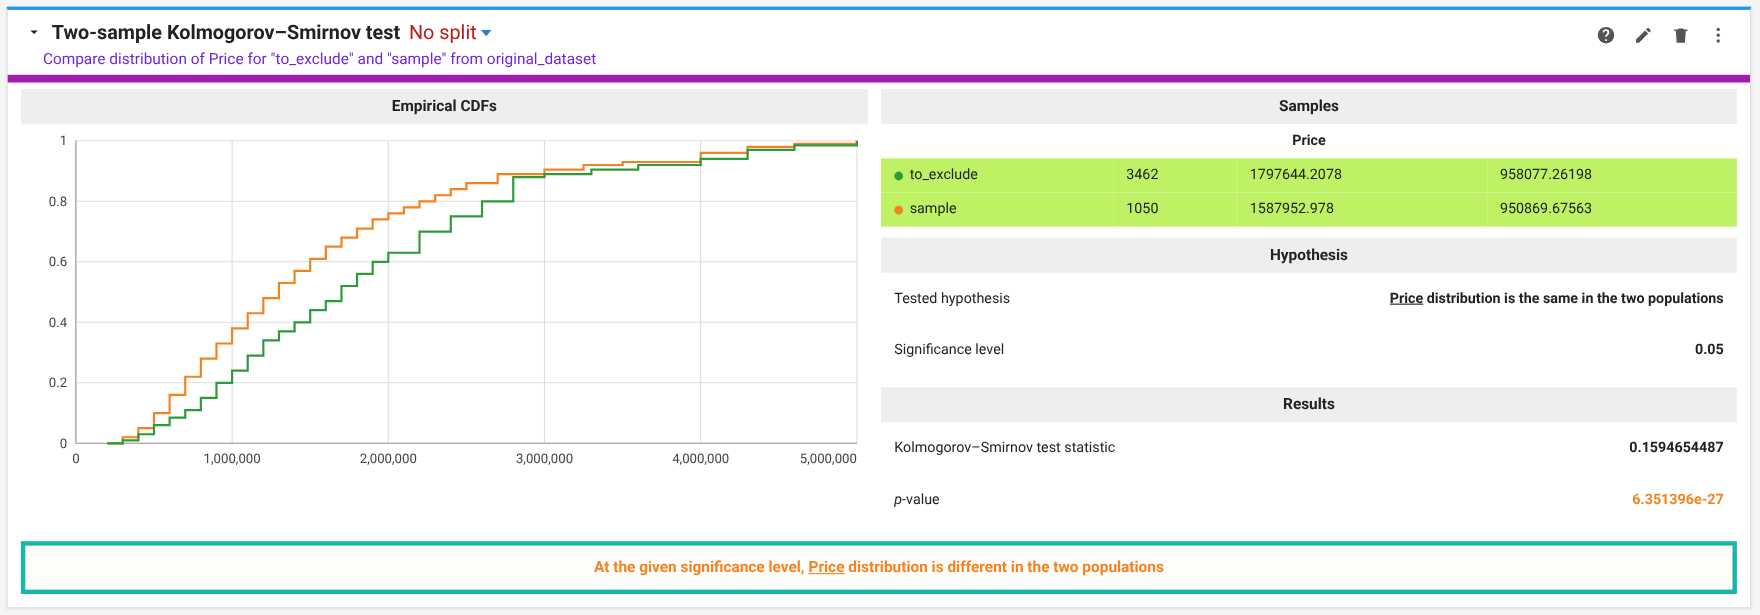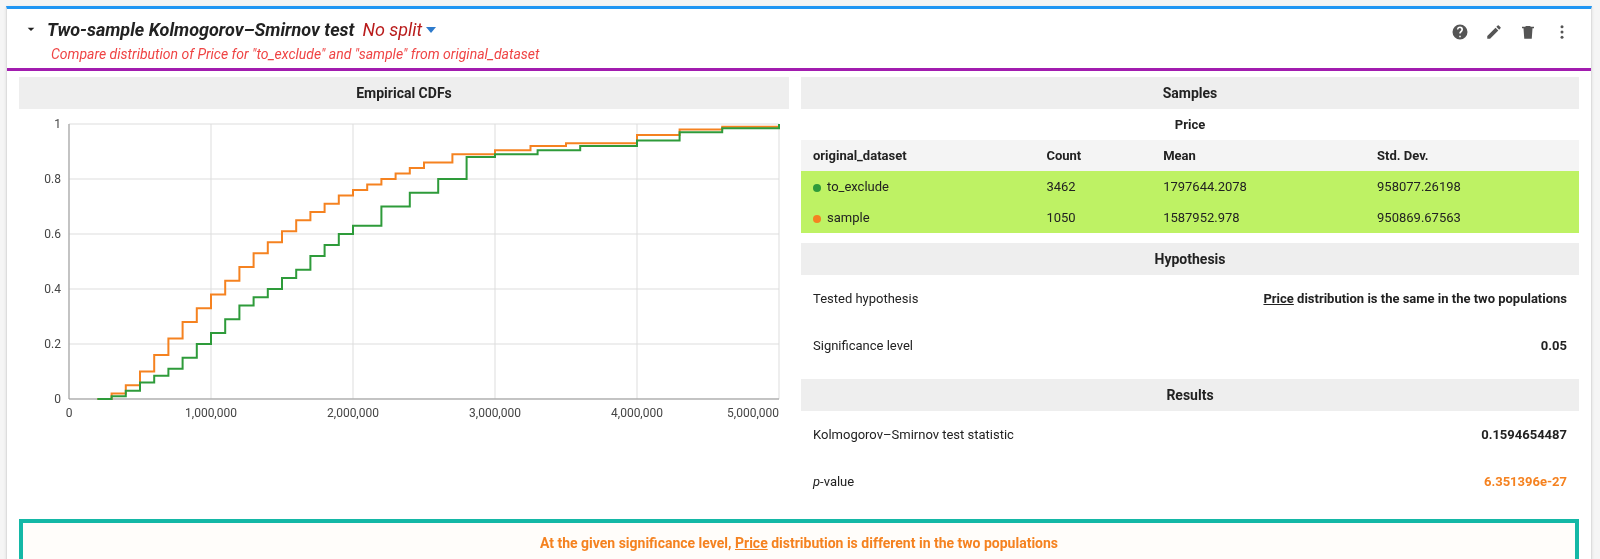--- a/index.html
+++ b/index.html
@@ -16,30 +16,29 @@
     background: #fff;
     border: 1px solid #ddd;
     box-shadow: 0 1px 3px rgba(0,0,0,0.1);
     width: 1586px;
     border-top: 3px solid #2196F3;
   }
   .header {
     display: flex;
     align-items: flex-start;
     padding: 10px 16px 6px 16px;
-    border-bottom: 3px solid #a21caf;
-    font-style: italic;
+    border-bottom: 7px solid #a21caf;
   }
   .header-left { flex: 1; }
   .title-row { display: flex; align-items: center; gap: 8px; }
   .chevron { font-size: 16px; color: #333; cursor: pointer; display:inline-block; transform: translateY(1px);}
   .title { font-size: 18px; font-weight: 700; color: #222; }
   .split { color: #b91c1c; font-size: 18px; cursor: pointer; display:inline-flex; align-items:center; gap:4px;}
   .split svg { width:10px; height:6px; }
-  .subtitle { margin-top: 6px; margin-left: 28px; color: #ef4444; font-size: 14px; }
+  .subtitle { margin-top: 6px; margin-left: 16px; color: #6d28d9; font-size: 14px; }
   .header-right { display: flex; align-items: center; gap: 16px; color: #666; padding-top:4px; padding-right:4px;}
   .icon-btn { width:18px; height:18px; cursor:pointer; display:flex; align-items:center; justify-content:center; color:#555;}
   .icon-btn svg { width:18px; height:18px; fill: currentColor; }
 
   .body { padding: 6px 12px 12px 12px; }
   .columns { display: flex; gap: 12px; }
   .left-col { flex: 0 0 770px; }
   .right-col { flex: 1; }
 
   .section-header {
@@ -170,26 +169,20 @@
         </div>
       </div>
 
       <div class="right-col">
         <div class="section-header">Samples</div>
         <table class="samples-table">
           <tbody>
               <tr class="sub-header">
                 <td colspan="4">Price</td>
               </tr>
-          <tr class="col-header">
-            <td>original_dataset</td>
-            <td>Count</td>
-            <td>Mean</td>
-            <td>Std. Dev.</td>
-          </tr>
           <tr class="data-row">
             <td><span class="dot dot-green"></span><span>to_exclude</span></td>
             <td>3462</td>
             <td>1797644.2078</td>
             <td>958077.26198</td>
           </tr>
           <tr class="data-row">
             <td><span class="dot dot-orange"></span><span>sample</span></td>
             <td>1050</td>
             <td>1587952.978</td>

